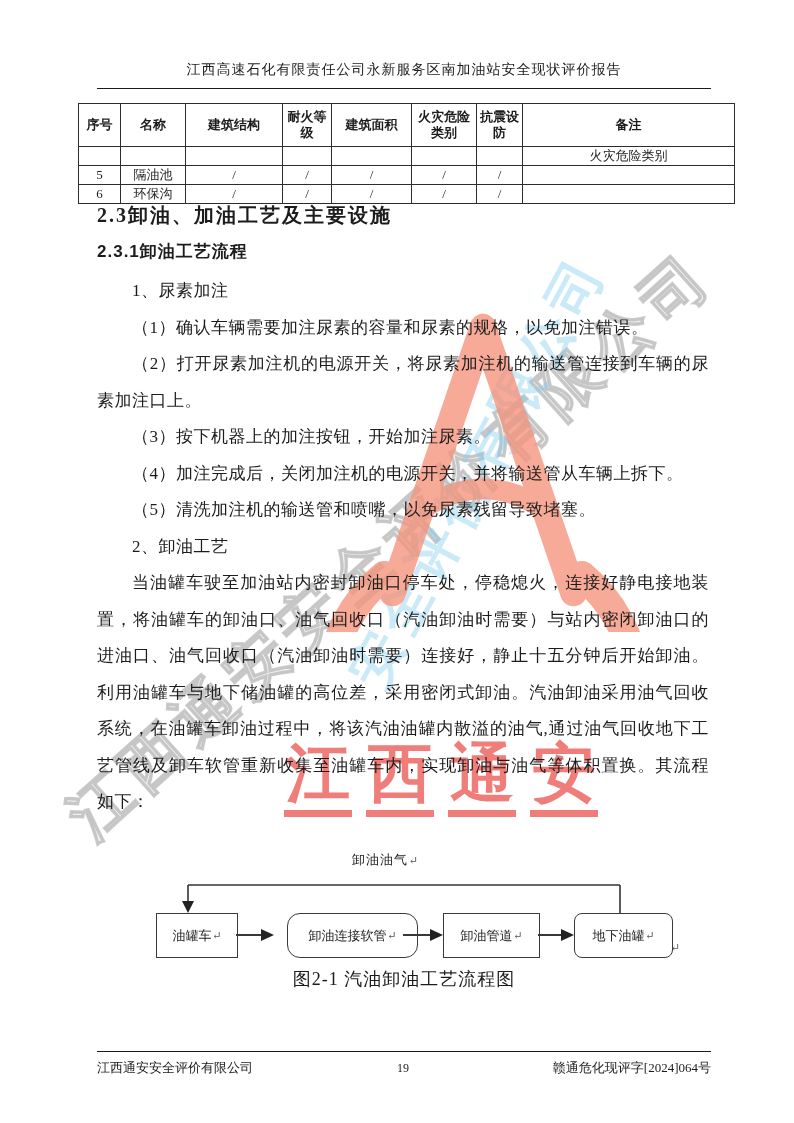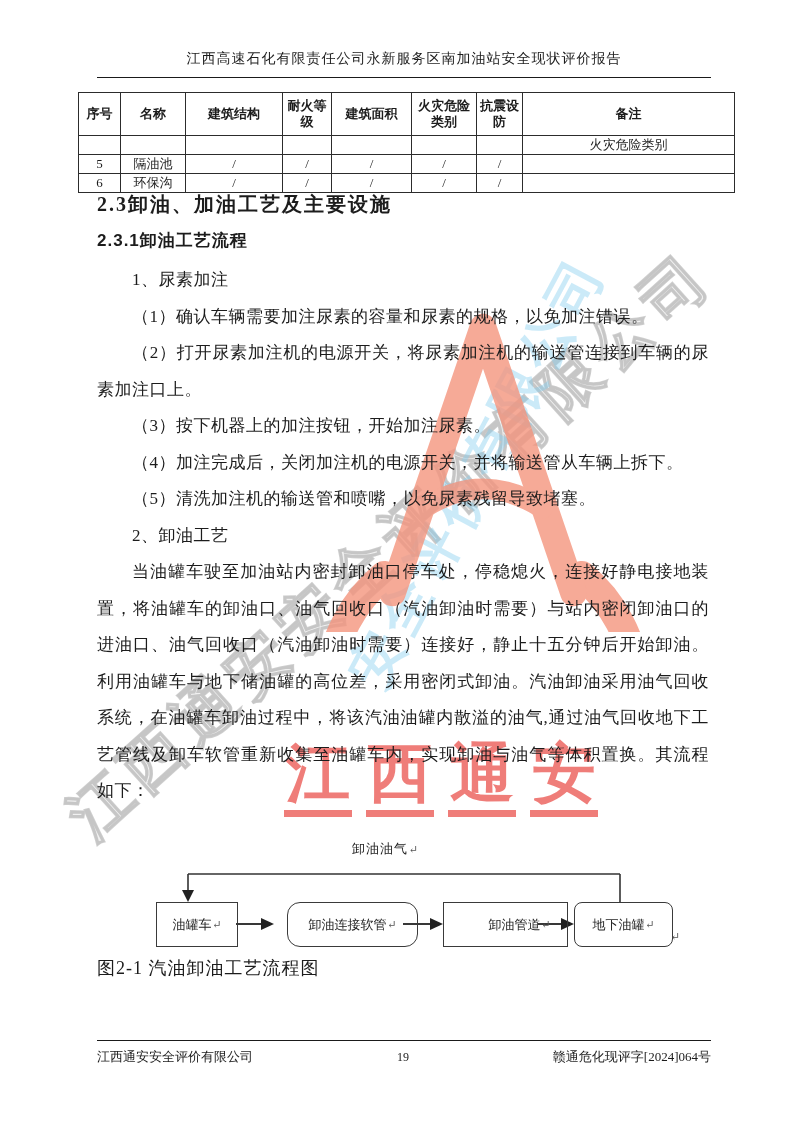--- a/index.html
+++ b/index.html
@@ -14,21 +14,21 @@
   .wm-blue{left:478px;top:472px;font-size:54px;font-weight:bold;letter-spacing:6px;
            color:rgba(132,204,238,0.42);transform:translate(-50%,-50%) rotate(-62deg);}
   .wm-logo{left:308px;top:282px;width:350px;height:350px;opacity:.8;}
   .wm-red{left:284px;top:736px;font-size:64px;font-weight:bold;
           font-family:"Liberation Sans","DejaVu Sans",sans-serif;color:rgba(232,64,58,0.68);}
   .wm-red .ch{display:inline-block;border-bottom:7px solid currentColor;
               padding:0 2px 5px 2px;margin-right:14px;line-height:64px;}
 
   
   .content{position:absolute;inset:0;z-index:1;}
-  .content > *{position:absolute;}
+  .content > *{position:absolute;margin-top:11px;}
 
   .pageheader{left:97px;top:50px;width:614px;text-align:center;font-size:14px;
               letter-spacing:1px;padding-bottom:9px;border-bottom:1.6px solid #1a1a1a;}
 
   table.btable{left:78px;top:92px;width:656px;border-collapse:collapse;table-layout:fixed;
                font-size:13px;}
   table.btable td,table.btable th{border:1px solid #2c2c2c;text-align:center;
                vertical-align:middle;padding:0 2px;overflow:hidden;font-weight:normal;}
   table.btable th{font-weight:bold;line-height:16px;}
   tr.hdr{height:43px;} tr.r-small{height:17px;} tr.r-norm{height:19px;}
@@ -42,21 +42,21 @@
   .bodytext p{margin:0;text-indent:35px;}
 
   .diagram{left:97px;top:838px;width:614px;height:125px;}
   .diagram .dlabel{position:absolute;left:255px;top:2px;font-size:13px;letter-spacing:1px;}
   .diagram .dbox{position:absolute;top:64px;height:43px;border:1.2px solid #3a3a3a;
                  display:flex;align-items:center;justify-content:center;font-size:13px;text-align:center;}
   .diagram svg{position:absolute;left:0;top:0;}
   .retmark{font-size:11px;color:#555;margin-left:1px;}
   .stray-mark{position:absolute;left:574px;top:92px;font-size:11px;color:#555;}
 
-  .caption{left:97px;top:956px;width:614px;font-size:18px;letter-spacing:1px;}
+  .caption{left:97px;top:956px;width:614px;text-align:center;font-size:18px;letter-spacing:1px;}
 
   .pagefooter{left:97px;top:1040px;width:614px;border-top:1.6px solid #1a1a1a;
               padding-top:7px;display:flex;justify-content:space-between;
               align-items:baseline;font-size:13px;}
   .pagefooter .pageno{font-size:12px;}
 </style>
 </head>
 <body>
 
 <div class="page">
@@ -160,21 +160,21 @@
       </svg>
       <div class="dlabel"><span>卸油油气</span><span class="retmark">↵</span></div>
       <div class="dbox" style="left:59px;width:80px;">
           <span>油罐车</span>
           <span class="retmark">↵</span>
         </div>
       <div class="dbox" style="left:190px;width:129px;border-radius:13px;">
           <span>卸油连接软管</span>
           <span class="retmark">↵</span>
         </div>
-      <div class="dbox" style="left:346px;width:95px;padding-left:28px;">
+      <div class="dbox" style="left:346px;width:95px;">
           <span>卸油管道</span>
           <span class="retmark">↵</span>
         </div>
       <div class="dbox" style="left:477px;width:97px;border-radius:8px;">
           <span>地下油罐</span>
           <span class="retmark">↵</span>
         </div>
       <span class="stray-mark">↵</span>
     </div>
 

